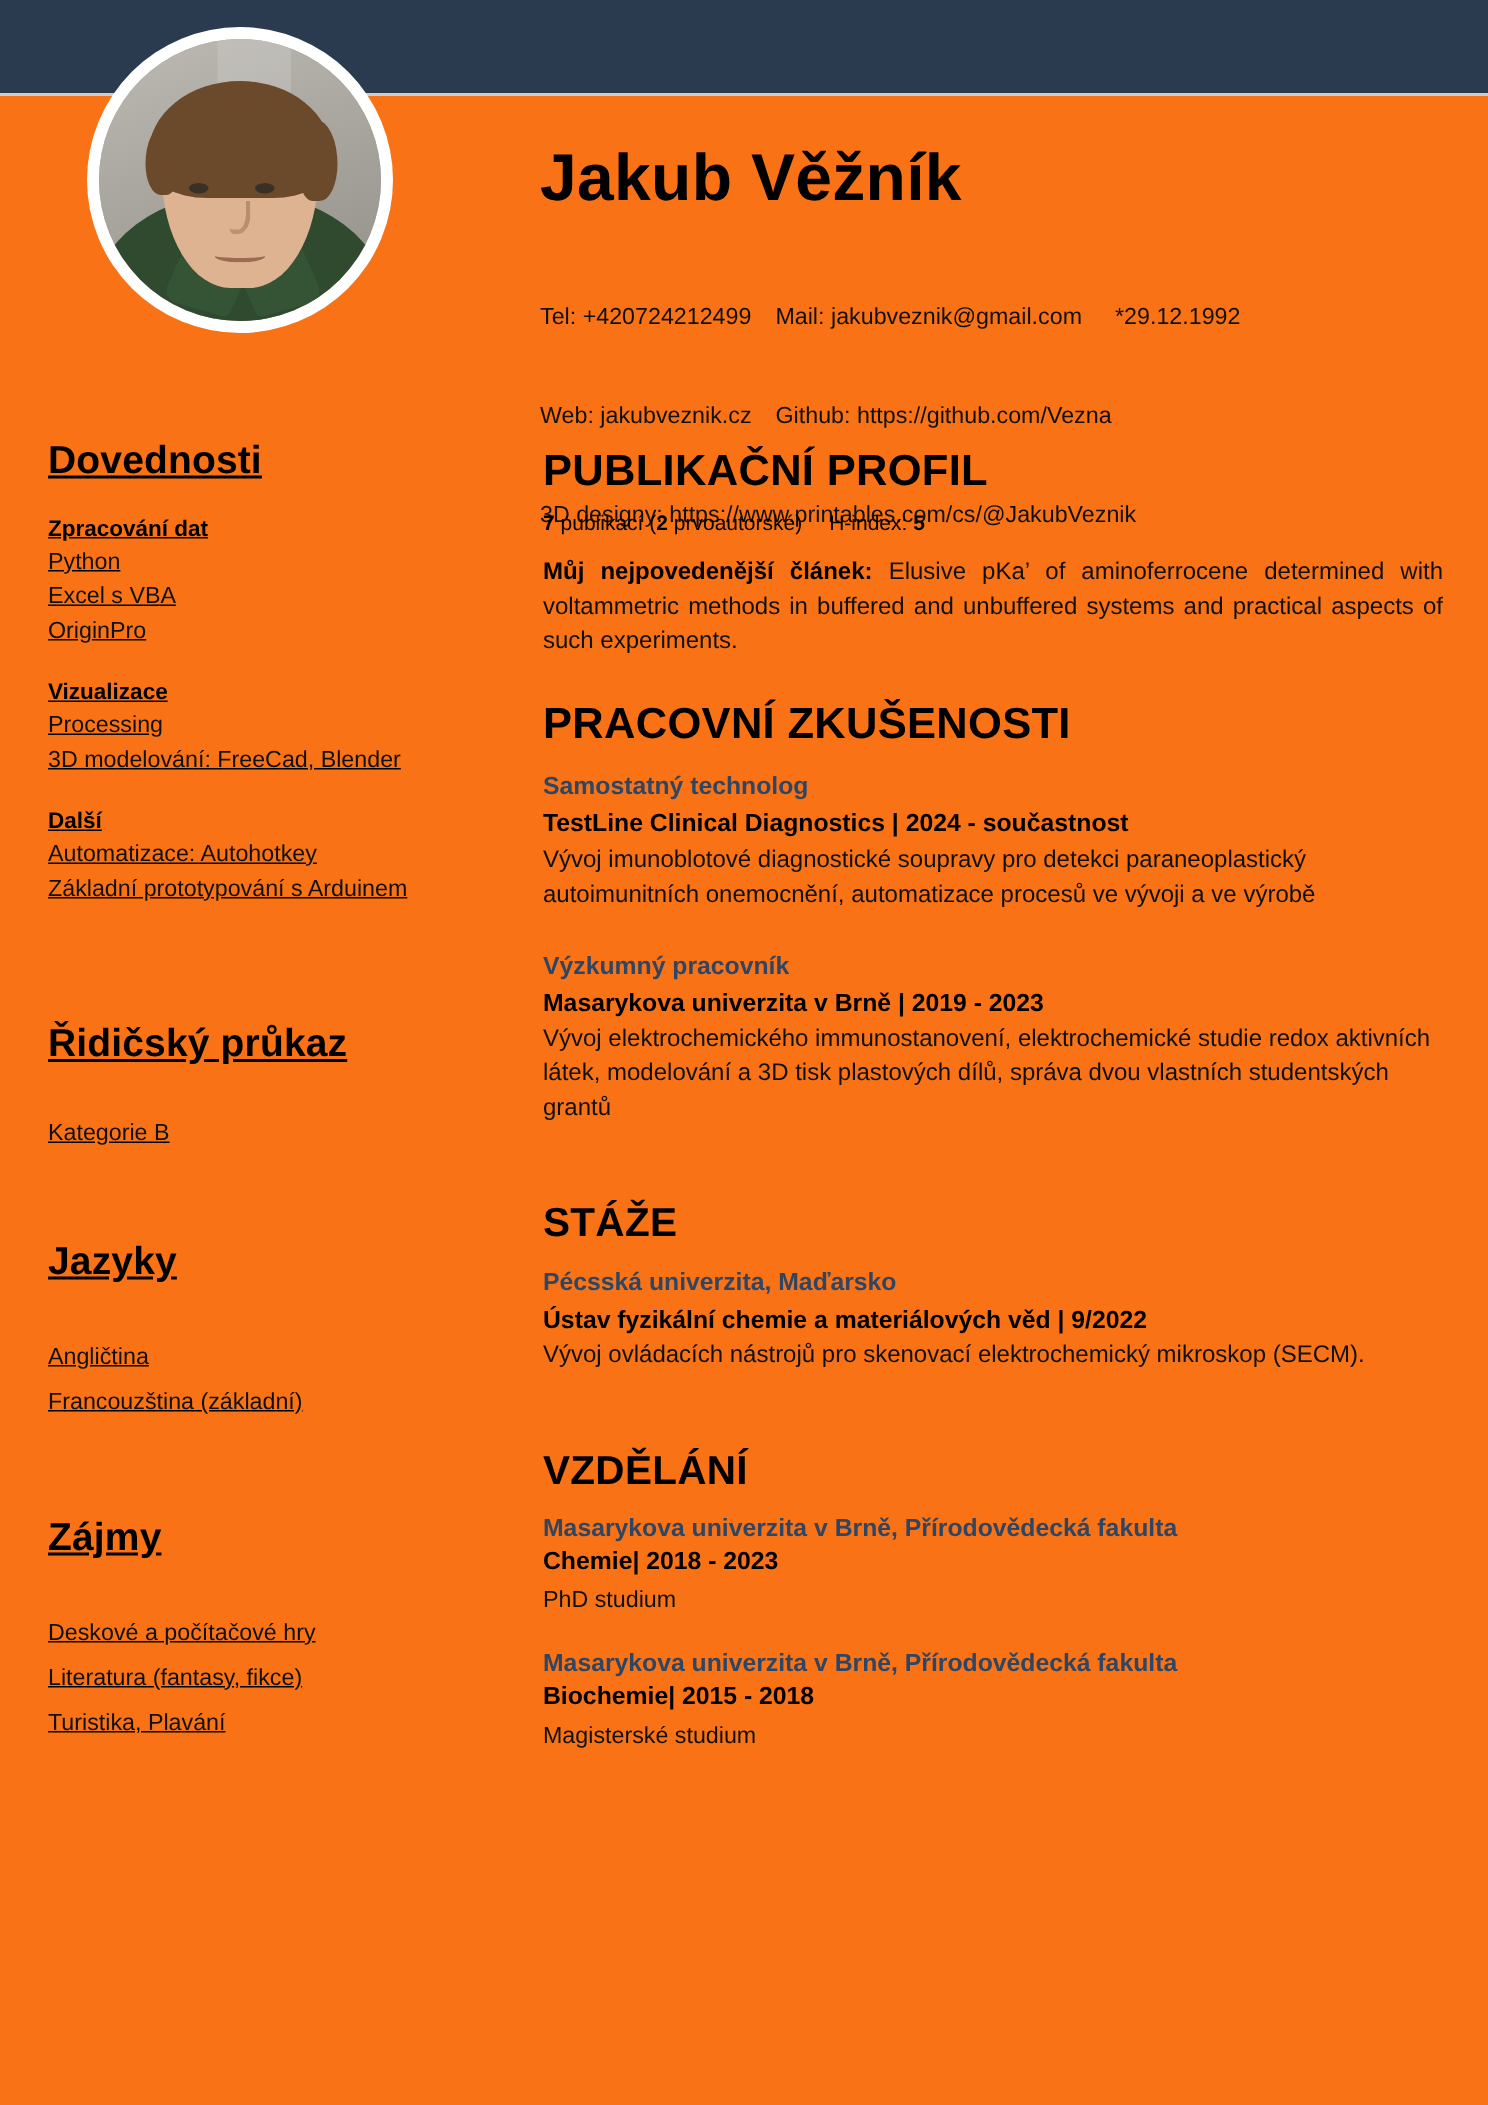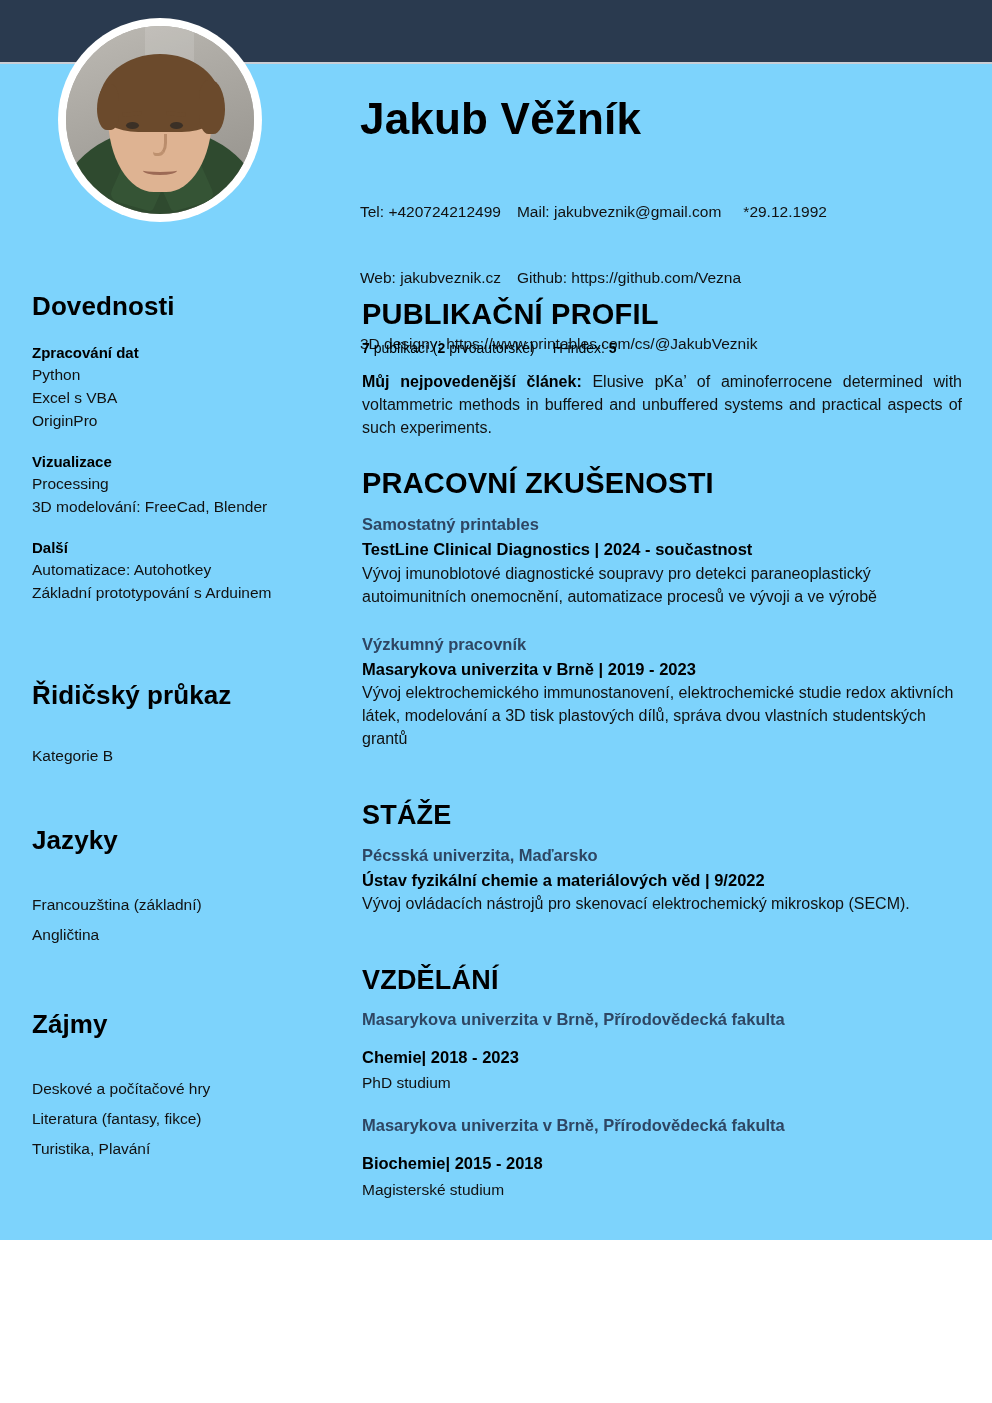--- a/index.html
+++ b/index.html
@@ -9,22 +9,22 @@
     height: 1403px;
     background: #ffffff;
     font-family: "Liberation Sans", sans-serif;
     color: #000000;
     overflow: hidden;
   }
 
   .page {
     position: relative;
     width: 992px;
-    height: 1240px;
-    background: #7dd3fc;
+    height: 1403px;
+    background: #f97316;
   }
 
   
   .header-band {
     position: absolute;
     left: 0; top: 0;
     width: 992px;
     height: 62px;
     background: #2a3a4f;
   }
@@ -152,20 +152,21 @@
   }
   .contact .row { display: block; }
   .gap-a { display: inline-block; width: 16px; }
   .gap-b { display: inline-block; width: 22px; }
 
   
   .sidebar {
     position: absolute;
     left: 32px; top: 292px;
     width: 300px;
+    text-decoration: underline;
   }
   .main {
     position: absolute;
     left: 362px; top: 298px;
     width: 600px;
   }
 
   
   .side-h1 {
     font-size: 26px;
@@ -248,21 +249,21 @@
     font-size: 16.5px;
     font-weight: bold;
     color: #2e4663;
     line-height: 1.35;
   }
   .edu-field {
     font-size: 16.5px;
     font-weight: bold;
     color: #000;
     line-height: 1.35;
-    margin-top: 16px;
+    margin-top: 0;
   }
   .edu-level {
     font-size: 15.5px;
     color: #111;
     line-height: 22px;
     margin-top: 4px;
   }
   .mt-44 { margin-top: 28px; }
   .mt-50 { margin-top: 50px; }
   .mt-26 { margin-top: 26px; }
@@ -328,22 +329,22 @@
     <div class="sp-78"></div>
 
     <div class="side-h1">Řidičský průkaz</div>
     <div class="sp-34"></div>
     <div class="side-p">Kategorie B</div>
 
     <div class="sp-60"></div>
 
     <div class="side-h1">Jazyky</div>
     <div class="sp-34"></div>
+    <div class="side-p side-loose">Angličtina</div>
     <div class="side-p side-loose">Francouzština (základní)</div>
-    <div class="side-p side-loose">Angličtina</div>
 
     <div class="sp-60"></div>
 
     <div class="side-h1">Zájmy</div>
     <div class="sp-34"></div>
     <div class="side-p side-loose">Deskové a počítačové hry</div>
     <div class="side-p side-loose">Literatura (fantasy, fikce)</div>
     <div class="side-p side-loose">Turistika, Plavání</div>
 
   </div>
@@ -355,21 +356,21 @@
       <b>7</b>
       <span>publikací (</span><b>2</b>
       <span>prvoautorské)</span><span class="pub-gap"></span><span>H-index:</span>
       <b>5</b>
     </div>
     <div class="pub-para"><b>Můj nejpovedenější článek:</b> <span>Elusive pKa’ of aminoferrocene determined with voltammetric methods in buffered and unbuffered systems and practical aspects of such experiments.</span></div>
 
     <div class="sec-h mt-44">PRACOVNÍ ZKUŠENOSTI</div>
 
     <div class="job">
-      <div class="job-role">Samostatný printables</div>
+      <div class="job-role">Samostatný technolog</div>
       <div class="job-org">TestLine Clinical Diagnostics | 2024 - součastnost</div>
       <div class="job-desc">Vývoj imunoblotové diagnostické soupravy pro detekci paraneoplastický autoimunitních onemocnění, automatizace procesů ve vývoji a ve výrobě</div>
     </div>
 
     <div class="job mt-26">
       <div class="job-role">Výzkumný pracovník</div>
       <div class="job-org">Masarykova univerzita v Brně | 2019 - 2023</div>
       <div class="job-desc">Vývoj elektrochemického immunostanovení, elektrochemické studie redox aktivních látek, modelování a 3D tisk plastových dílů, správa dvou vlastních studentských grantů</div>
     </div>
 

